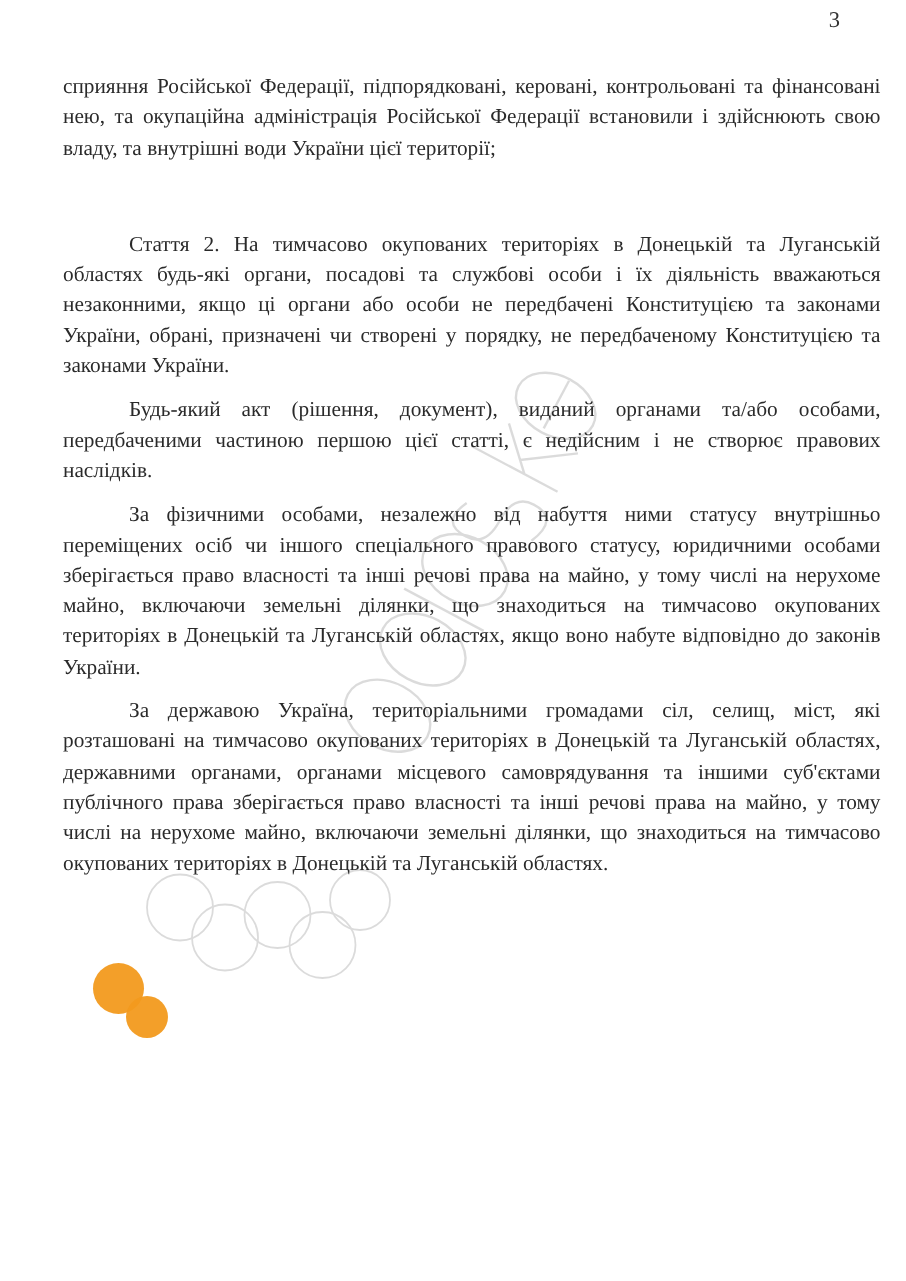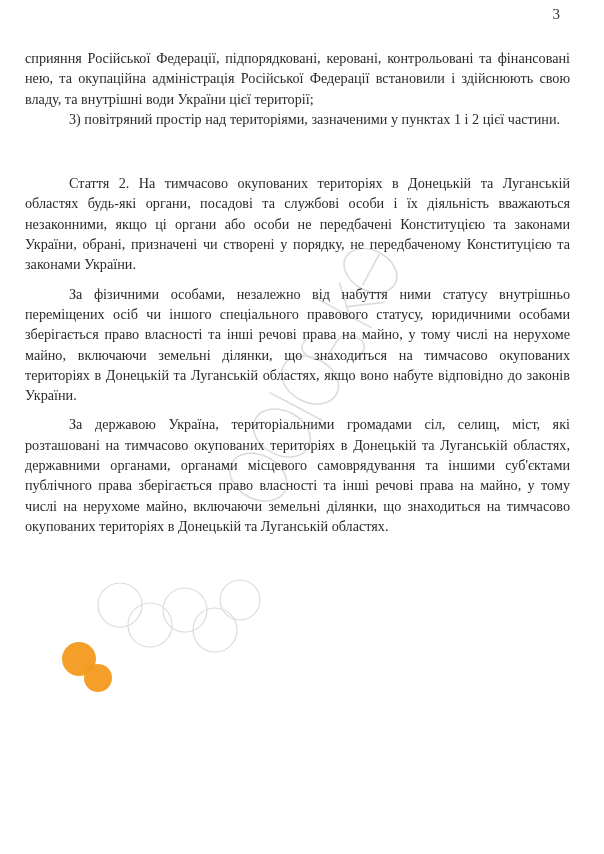--- a/index.html
+++ b/index.html
@@ -7,21 +7,21 @@
     width:604px; height:854px; overflow:hidden; position:relative;
     background:#ffffff;
     font-family:"Liberation Serif", "DejaVu Serif", serif;
     color:#2a2a2a;
   }
   .page-number {
     position:absolute; top:6px; right:44px;
     font-size:15px; color:#333;
   }
   .content {
-    position:absolute; left:25px; top:48px; width:545px;
+    position:absolute; left:42px; top:48px; width:545px;
     font-size:14.2px; line-height:20.3px;
   }
   .p { margin:0; text-align:justify; text-align-last:left; }
   .indent { text-indent:44px; }
   .gap-s { margin-top:9px; }
   .gap-l { margin-top:44px; }
   .watermark {
     position:absolute; left:160px; top:100px; width:300px; height:560px;
     pointer-events:none; opacity:0.35;
   }
@@ -53,20 +53,20 @@
     <circle cx="30" cy="35" r="22"></circle>
     <circle cx="60" cy="55" r="22"></circle>
     <circle cx="95" cy="40" r="22"></circle>
     <circle cx="125" cy="60" r="22"></circle>
     <circle cx="150" cy="30" r="20"></circle>
   </g>
 </svg>
 
 <div class="content">
   <p class="p">сприяння Російської Федерації, підпорядковані, керовані, контрольовані та фінансовані нею, та окупаційна адміністрація Російської Федерації встановили і здійснюють свою владу, та внутрішні води України цієї території;</p>
-  <p class="p indent">3) повітряний простір над територіями, зазначеними у пунктах 1 і 2 цієї частини.</p>
   <p class="p indent gap-l">Стаття 2. На тимчасово окупованих територіях в Донецькій та Луганській областях будь-які органи, посадові та службові особи і їх діяльність вважаються незаконними, якщо ці органи або особи не передбачені Конституцією та законами України, обрані, призначені чи створені у порядку, не передбаченому Конституцією та законами України.</p>
+  <p class="p indent gap-s">Будь-який акт (рішення, документ), виданий органами та/або особами, передбаченими частиною першою цієї статті, є недійсним і не створює правових наслідків.</p>
   <p class="p indent gap-s">За фізичними особами, незалежно від набуття ними статусу внутрішньо переміщених осіб чи іншого спеціального правового статусу, юридичними особами зберігається право власності та інші речові права на майно, у тому числі на нерухоме майно, включаючи земельні ділянки, що знаходиться на тимчасово окупованих територіях в Донецькій та Луганській областях, якщо воно набуте відповідно до законів України.</p>
   <p class="p indent gap-s">За державою Україна, територіальними громадами сіл, селищ, міст, які розташовані на  тимчасово окупованих територіях в Донецькій та Луганській областях, державними органами, органами місцевого самоврядування та іншими суб'єктами публічного права зберігається право власності та інші речові права на майно, у тому числі на нерухоме майно, включаючи земельні ділянки, що знаходиться на тимчасово окупованих територіях в Донецькій та Луганській областях.</p>
 </div>
 
 <div class="dot" style="left:62px; top:642px; width:34px; height:34px;"></div>
 <div class="dot" style="left:84px; top:664px; width:28px; height:28px;"></div>
 
 </body></html>

